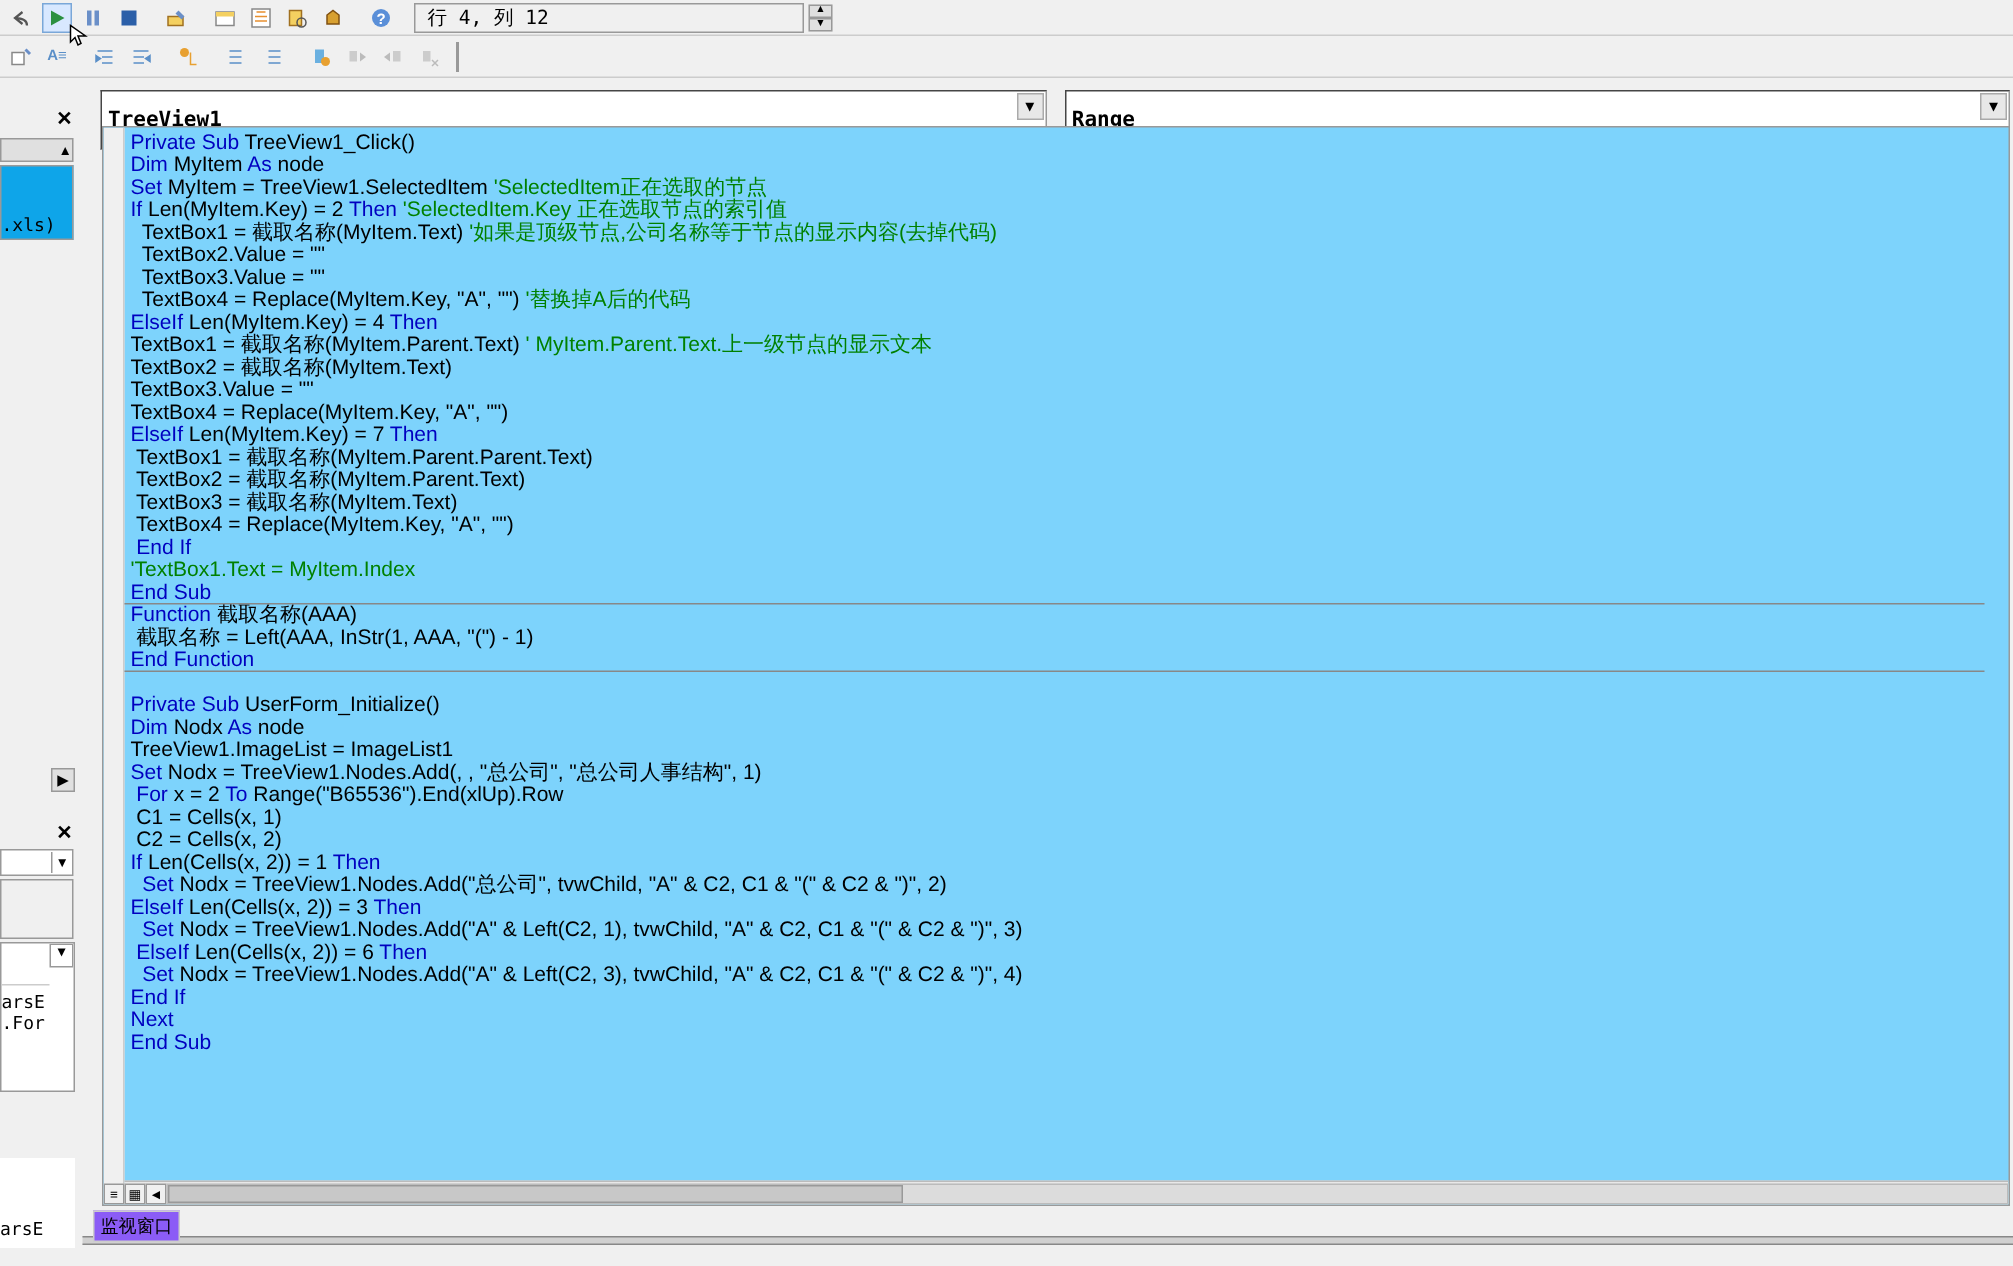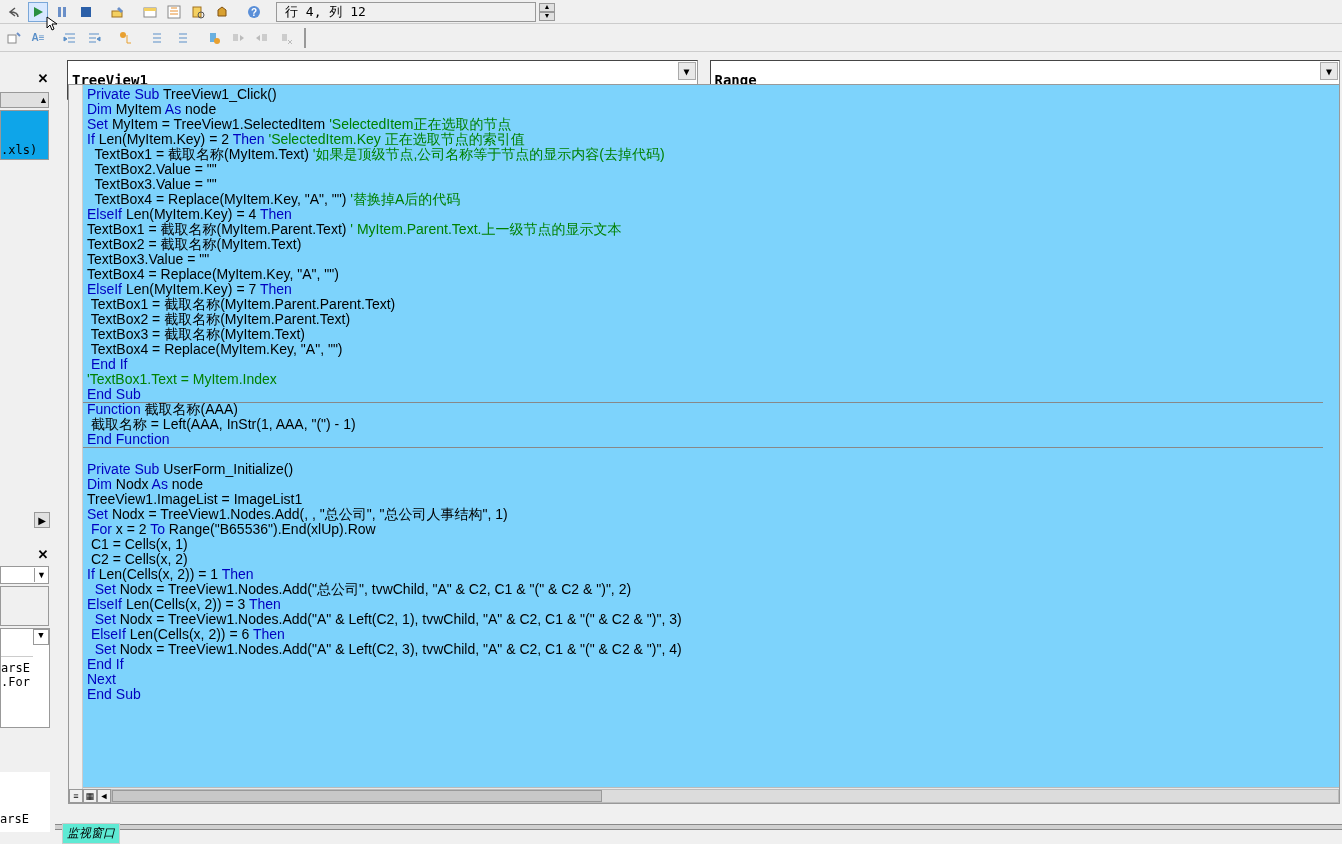--- a/index.html
+++ b/index.html
@@ -18,21 +18,21 @@
 .dd .arrow-btn { position:absolute; right:1px; top:1px; width:18px; height:18px; background:#e8e8e8; border:1px solid #aaa; display:flex; align-items:center; justify-content:center; font-size:10px; cursor:pointer; }
 .code-container { position:absolute; left:68px; top:84px; right:2px; height:720px; border:1px solid #999; background:#7dd3fc; overflow:hidden; }
 .code-margin { position:absolute; left:0; top:0; width:14px; height:100%; background:#f0f0f0; border-right:1px solid #ccc; }
 .code-body { position:absolute; left:18px; top:2px; right:16px; bottom:18px; overflow:hidden; font-family:"Microsoft YaHei",SimSun,Arial,sans-serif; font-size:14px; line-height:15px; white-space:pre; }
 .kw { color:#0000c0; }
 .cm { color:#008000; }
 .code-line { height:15px; }
 .proc-sep { position:absolute; left:14px; right:16px; border-top:1px solid #888; }
 .hscroll { position:absolute; left:14px; right:0; bottom:0; height:16px; background:#e8e8e8; border-top:1px solid #bbb; display:flex; align-items:center; }
 .hs-box { width:14px; height:14px; border:1px solid #999; background:#f0f0f0; display:flex; align-items:center; justify-content:center; font-size:9px; }
-.status-label { position:absolute; left:62px; bottom:0; font-size:12px; background:#5eead4; border:1px solid #ccc; padding:1px 4px;font-style:italic; }
+.status-label { position:absolute; left:62px; bottom:16px; font-size:12px; background:#8b5cf6; border:1px solid #ccc; padding:1px 4px; }
 .left-tiny { font-family:SimSun,monospace; font-size:12px; position:absolute; left:0; }
 .fragment-box { position:absolute; left:0; width:50px; border:1px solid #999; background:#fff; font-family:SimSun,monospace; font-size:12px; overflow:hidden; }
 .arrow-right-btn { position:absolute; left:34px; width:16px; height:16px; background:#e0e0e0; border:1px solid #999; display:flex; align-items:center; justify-content:center; font-size:10px; cursor:pointer; }
 .cursor-arrow { position:absolute; left:46px; top:16px; width:16px; height:16px; pointer-events:none; z-index:100; }
 </style>
 </head>
 <body>
 
 <div class="toolbar">
   <div class="tbicon">

